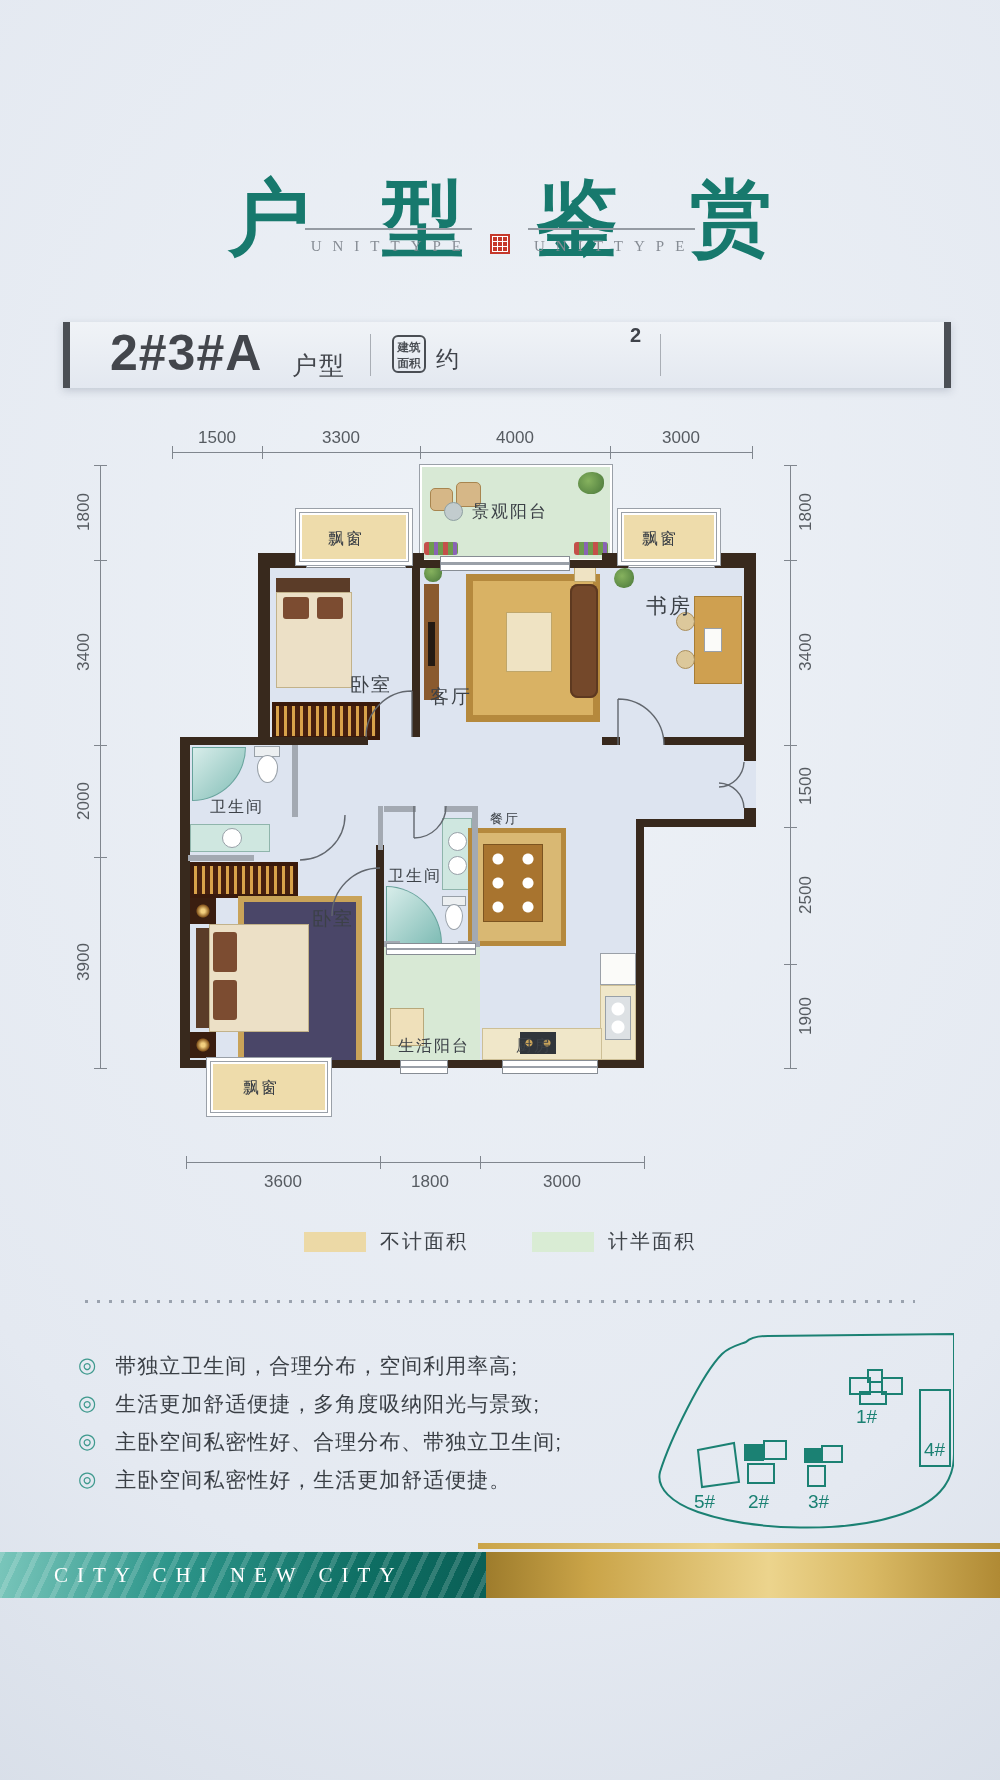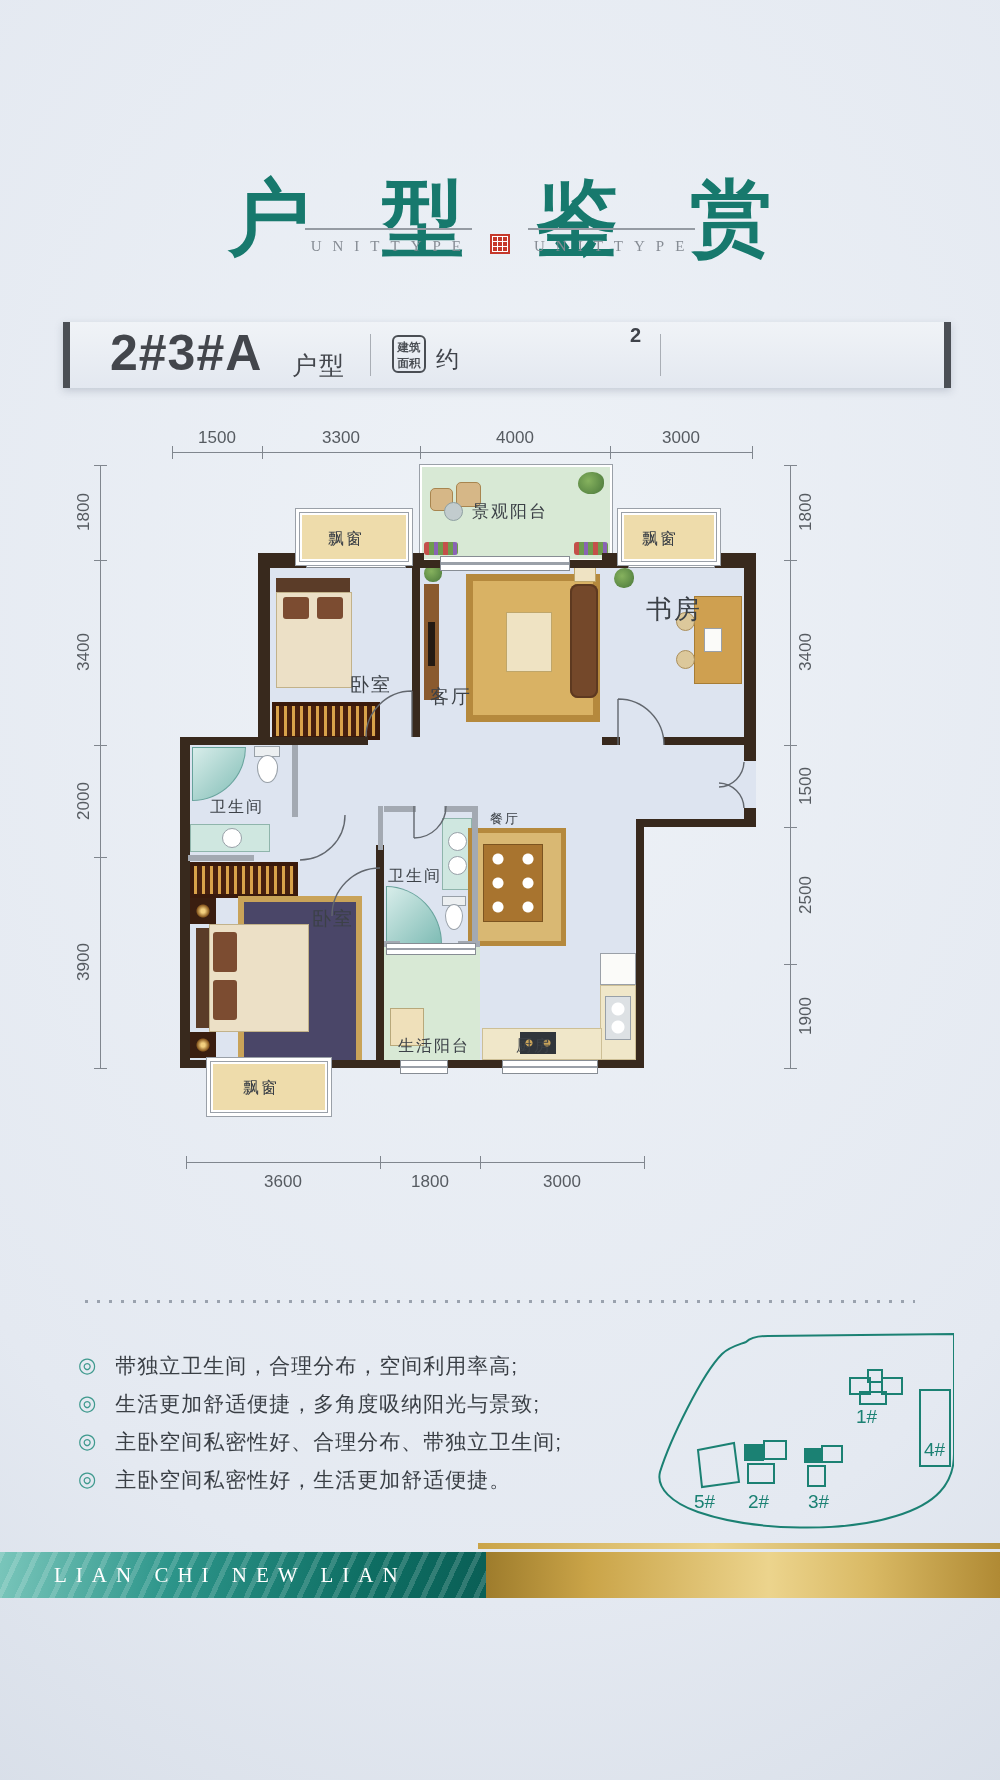--- a/index.html
+++ b/index.html
@@ -304,29 +304,39 @@
         <path d="M 380 868 A 48 48 0 0 0 332 916"></path>
       </g>
     </svg>
 
     <span class="lbl" style="left:472px;top:500px;font-size:17px">景观阳台</span>
     <span class="lbl" style="left:328px;top:529px;font-size:16px">飘窗</span>
     <span class="lbl" style="left:642px;top:529px;font-size:16px">飘窗</span>
     <span class="lbl" style="left:243px;top:1078px;font-size:16px">飘窗</span>
     <span class="lbl" style="left:350px;top:672px;font-size:19px">卧室</span>
     <span class="lbl" style="left:430px;top:684px;font-size:19px">客厅</span>
-    <span class="lbl" style="left:646px;top:592px;font-size:26px">书房</span>
+    <span class="lbl" style="left:646px;top:592px;font-size:21px">书房</span>
     <span class="lbl" style="left:210px;top:797px;font-size:16px">卫生间</span>
     <span class="lbl" style="left:388px;top:866px;font-size:16px">卫生间</span>
     <span class="lbl" style="left:312px;top:906px;font-size:19px">卧室</span>
     <span class="lbl" style="left:490px;top:810px;font-size:13px">餐厅</span>
     <span class="lbl" style="left:398px;top:1036px;font-size:16px">生活阳台</span>
     <span class="lbl" style="left:516px;top:1036px;font-size:16px">厨房</span>
   </div>
 
+  <div class="legend">
+    <span class="legitem">
+      <span class="sw sw1"></span>
+      <span>不计面积</span>
+    </span>
+    <span class="legitem">
+      <span class="sw sw2"></span>
+      <span>计半面积</span>
+    </span>
+  </div>
 
   <div class="dotline"></div>
 
   <div class="feat" style="top:1352px">
     <span class="bullet">◎</span>
     <span>带独立卫生间，合理分布，空间利用率高;</span>
   </div>
   <div class="feat" style="top:1390px">
     <span class="bullet">◎</span>
     <span>生活更加舒适便捷，多角度吸纳阳光与景致;</span>
@@ -363,18 +373,18 @@
     <text x="258" y="103" font-size="19" fill="#1b8173">1#</text>
     <text x="150" y="188" font-size="19" fill="#1b8173">2#</text>
     <text x="210" y="188" font-size="19" fill="#1b8173">3#</text>
     <text x="326" y="136" font-size="19" fill="#1b8173">4#</text>
     <text x="96" y="188" font-size="19" fill="#1b8173">5#</text>
   </svg>
 
   <div class="goldline"></div>
   <div class="banner">
     <div class="banteal">
-      <div class="brand">LIAN CHI NEW LIAN</div>
+      <div class="brand">CITY CHI NEW CITY</div>
     </div>
     <div class="bangold"></div>
   </div>
 
 </div>
 
 </body></html>

